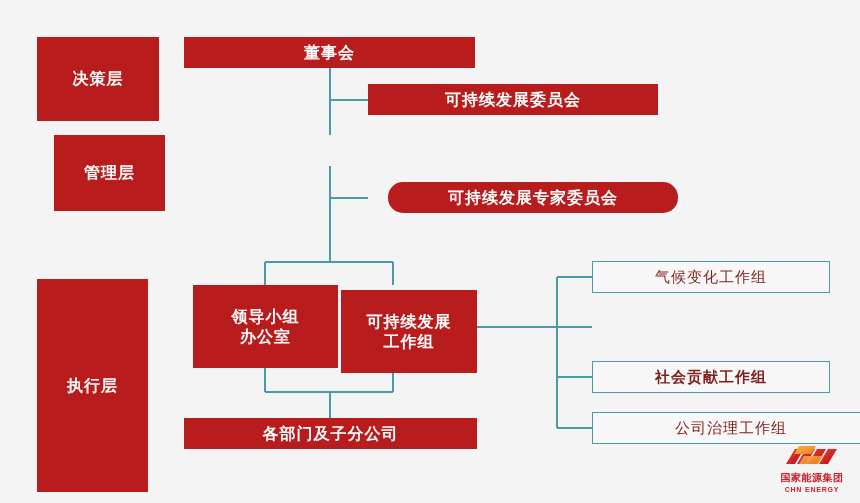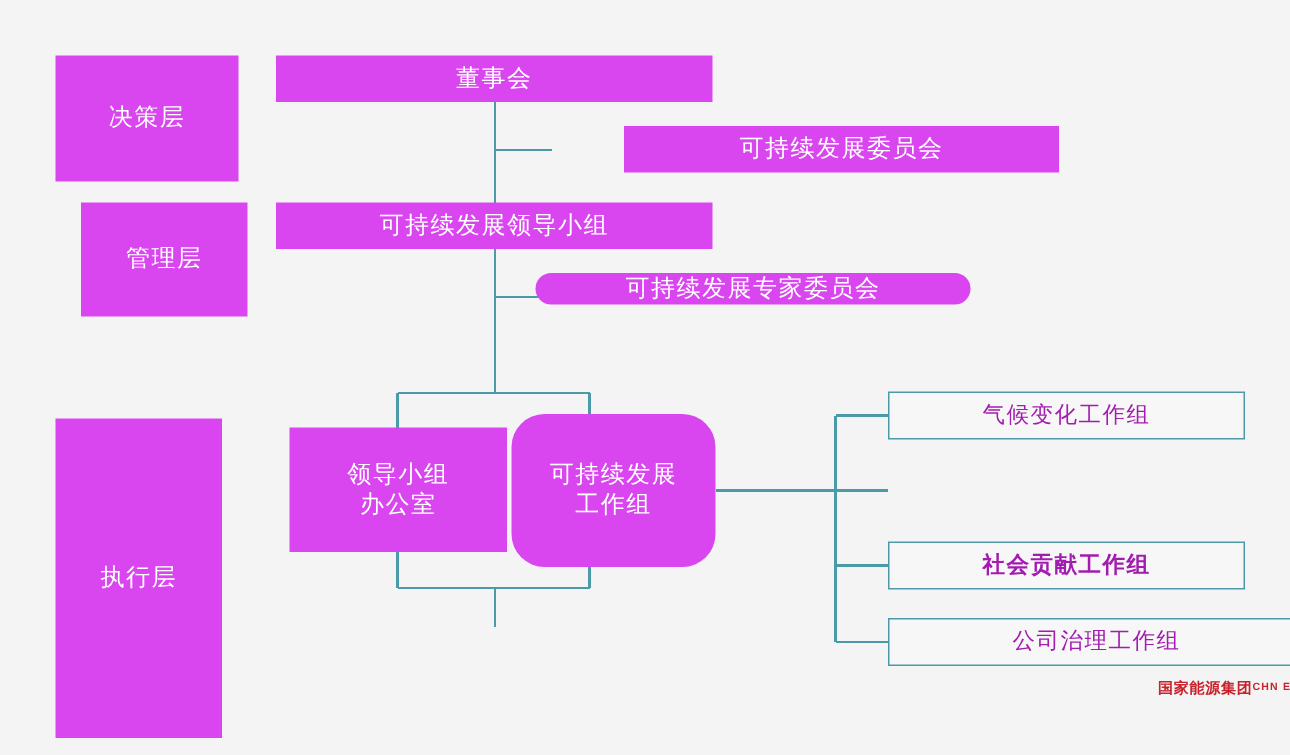--- a/index.html
+++ b/index.html
@@ -30,53 +30,53 @@
   .node {
     position: absolute;
     box-sizing: border-box;
     display: flex;
     align-items: center;
     justify-content: center;
     text-align: center;
     line-height: 1.25;
   }
   .teal {
-    background: #d946ef;
+    background: #b91c1c;
     color: #ffffff;
-    font-weight: normal;
+    font-weight: bold;
   }
   .layer-bar {
     font-size: 16px;
     letter-spacing: 1px;
   }
   .box-wide {
     font-size: 16px;
     letter-spacing: 1px;
   }
   .box-dual {
     font-size: 16px;
     letter-spacing: 1px;
     flex-direction: column;
   }
   .box-dual span { display: block; }
   .wg {
     background: #f7f7f7;
     border: 1.5px solid #4a9aa8;
-    color: #a21caf;
+    color: #7f1d1d;
     font-size: 15px;
     letter-spacing: 1px;
   }
   .logo {
     position: absolute;
     left: 772px;
-    top: 432px;
+    top: 444px;
     width: 80px;
     height: 52px;
     display: flex;
-    flex-direction: row;
+    flex-direction: column;
     align-items: center;
     justify-content: flex-start;
   }
   .logo-mark {
     width: 56px;
     height: 26px;
   }
   .logo-cn {
     font-size: 10px;
     font-weight: bold;
@@ -132,38 +132,38 @@
   <div class="node teal layer-bar" style="left:37px; top:135px; width:111px; height:76px;margin-left:17px;">
     <span>管理层</span>
   </div>
   <div class="node teal layer-bar" style="left:37px; top:235px; width:111px; height:213px;margin-top:44px;">
     <span>执行层</span>
   </div>
 
   <div class="node teal box-wide" style="left:184px; top:37px; width:291px; height:31px;">
     <span>董事会</span>
   </div>
-  <div class="node teal box-wide" style="left:368px; top:84px; width:290px; height:31px;margin-left:48px;">
+  <div class="node teal box-wide" style="left:368px; top:84px; width:290px; height:31px;">
     <span>可持续发展委员会</span>
   </div>
 
-  <div class="node teal box-wide" style="left:184px; top:135px; width:291px; height:31px;">
-    <span>可持续发展领导小组</span>
-  </div>
-  <div class="node teal box-wide" style="left:357px; top:182px; width:290px; height:21px;border-radius:15px;">
+  <div class="node teal box-wide" style="left:388px; top:182px; width:290px; height:31px;border-radius:15px;">
     <span>可持续发展专家委员会</span>
   </div>
 
   <div class="node teal box-dual" style="left:193px; top:285px; width:145px; height:83px;">
     <span>领导小组</span>
     <span>办公室</span>
   </div>
-  <div class="node teal box-dual" style="left:341px; top:276px; width:136px; height:102px;border-radius:22px;">
+  <div class="node teal box-dual" style="left:341px; top:290px; width:136px; height:83px;">
     <span>可持续发展</span>
     <span>工作组</span>
+  </div>
+  <div class="node teal box-wide" style="left:184px; top:418px; width:293px; height:31px;">
+    <span>各部门及子分公司</span>
   </div>
 
   <div class="node wg" style="left:592px; top:261px; width:238px; height:32px;">
     <span>气候变化工作组</span>
   </div>
   <div class="node wg" style="left:592px; top:361px; width:238px; height:32px;font-weight:bold;">
     <span>社会贡献工作组</span>
   </div>
   <div class="node wg" style="left:592px; top:412px; width:278px; height:32px;">
     <span>公司治理工作组</span>

